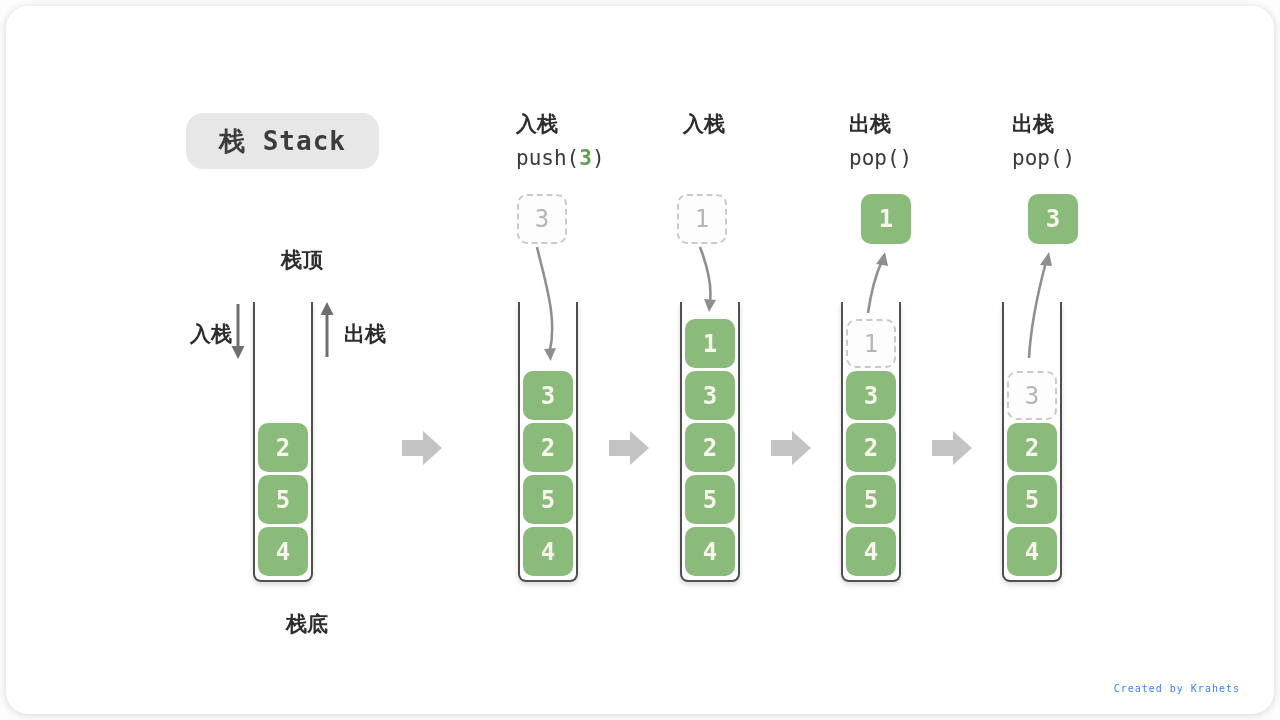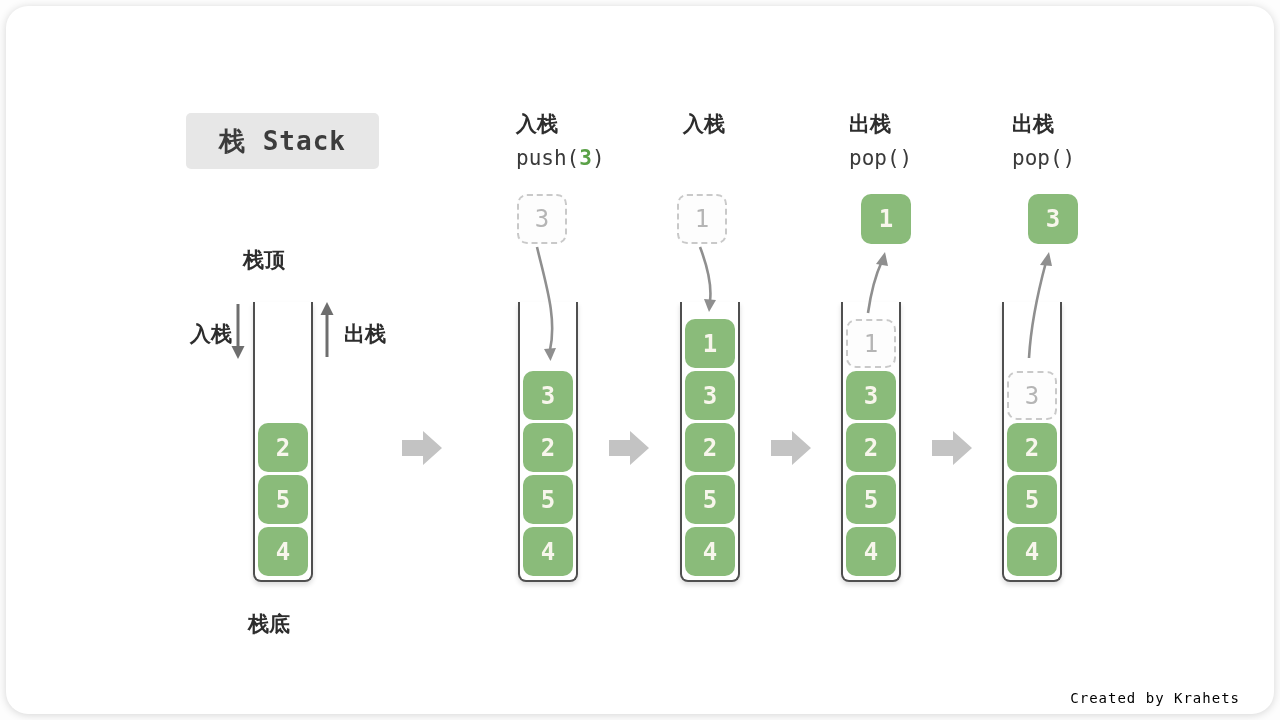--- a/index.html
+++ b/index.html
@@ -13,30 +13,30 @@
   }
   .card {
     position: absolute; inset: 6px; background: #ffffff;
     border-radius: 22px; box-shadow: 0 1px 9px rgba(0,0,0,0.16);
   }
   .abs { position: absolute; }
 
   
   .title-box {
     left: 186px; top: 113px; width: 193px; height: 56px;
-    background: #e7e7e7; border-radius: 5px;
+    background: #e7e7e7; border-radius: 17px;
     display: flex; align-items: center; justify-content: center;
     font-family: "DejaVu Sans Mono", monospace;
     font-size: 26px; font-weight: 700; color: #3c3c3c; letter-spacing: 1px;
   }
 
   
   .cn-label {
     font-size: 21px; font-weight: 700; color: #2d2d2d;
-    text-align: left; white-space: nowrap;
+    text-align: right; white-space: nowrap;
   }
 
   
   .op {
     top: 107px; width: 150px; text-align: left;
   }
   .op .action {
     font-size: 21px; font-weight: 700; color: #2d2d2d; line-height: 34px;
   }
   .op .code {
@@ -74,23 +74,23 @@
     display: flex; align-items: center; justify-content: center;
     font-family: "DejaVu Sans Mono", monospace; font-size: 24px;
   }
   .float-box.solid { background: #8abb7a; color: #f8f6ec; font-weight: 700; }
   .float-box.ghost {
     background: #fdfdfd; border: 2px dashed #c9c9c9; color: #b5b5b5;
   }
 
   
   .watermark {
-    right: 40px; bottom: 14px;
-    font-family: "DejaVu Sans Mono", monospace;
-    font-size: 14px; color: #000000; letter-spacing: 1px;
+    right: 40px; bottom: 26px;
+    font-family: "DejaVu Sans Mono", monospace;
+    font-size: 10px; color: #3b82f6; letter-spacing: 1px;
   }
 
   svg.overlay { position: absolute; left: 0; top: 0; pointer-events: none; }
 </style>
 </head>
 <body>
 
 <div class="canvas">
   <div class="card"></div>
 

